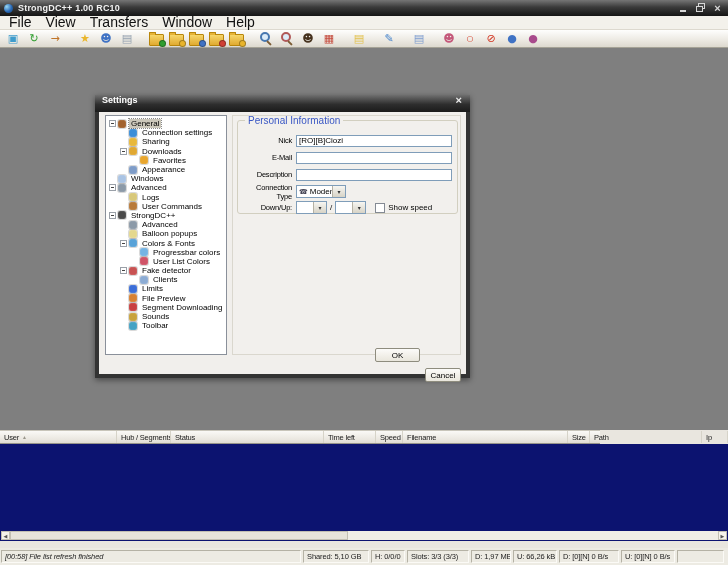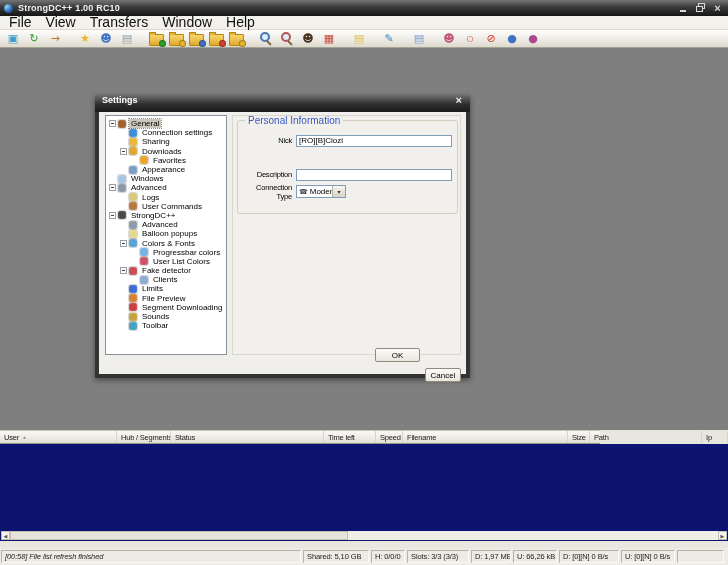--- a/index.html
+++ b/index.html
@@ -347,35 +347,53 @@
 
     <div class="rpanel">
       <div class="groupbox">
         <span class="gb-legend">Personal Information</span>
 
         <div class="f-row" style="top:13px;">
           <span class="f-label">Nick</span>
           <input class="f-input" type="text" value="[RO][B]Ciozi" style="">
         </div>
 
+        <div class="f-row" style="top:30px;">
+          <span class="f-label">E-Mail</span>
+          <input class="f-input" type="text" value="" style="">
+        </div>
 
         <div class="f-row" style="top:47px;">
           <span class="f-label">Description</span>
           <input class="f-input" type="text" value="" style="">
         </div>
 
         <div class="f-row" style="top:64px;">
           <span class="f-label">Connection Type</span>
           <span class="combo" style="width:50px;">
             <span class="c-icon">☎</span>
             <span class="c-text">Modem</span>
             <span class="arrow">▾</span>
           </span>
         </div>
 
+        <div class="f-row" style="top:80px;">
+          <span class="f-label">Down/Up:</span>
+          <span class="combo" style="width:31px;">
+            <span class="c-text"></span>
+            <span class="arrow">▾</span>
+          </span>
+          <span class="slash">/</span>
+          <span class="combo" style="width:31px;">
+            <span class="c-text"></span>
+            <span class="arrow">▾</span>
+          </span>
+          <span class="chk"></span>
+          <span class="chk-label">Show speed</span>
+        </div>
       </div>
     </div>
 
     <div class="btn btn-ok">OK</div>
     <div class="btn btn-cancel">Cancel</div>
   </div>
 </div>
 
 <div class="list-header">
 

